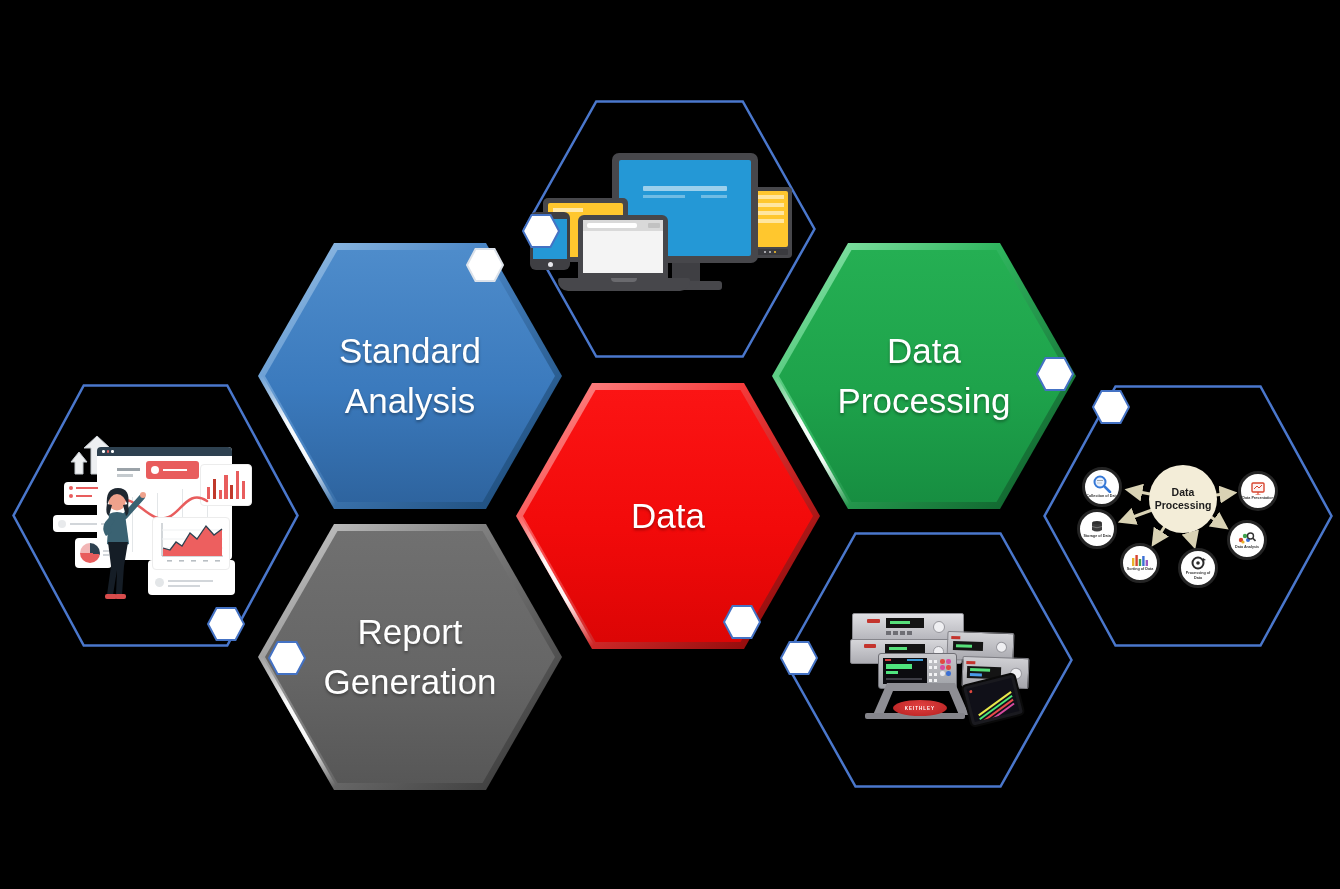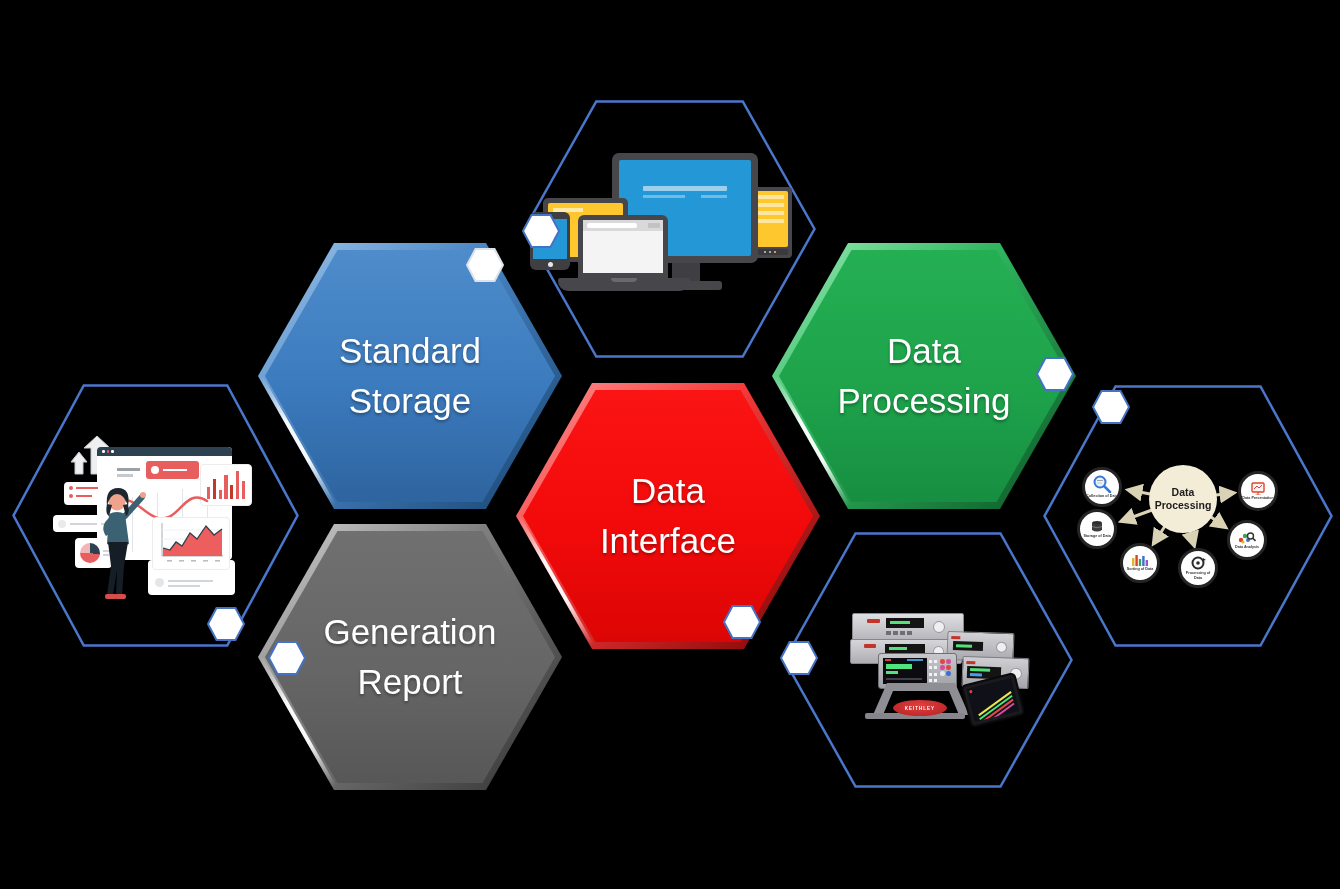--- a/index.html
+++ b/index.html
@@ -350,45 +350,44 @@
         <div class="abs" style="left:4px;top:32px;width:40px;height:2px;background:#D84BA0;transform:rotate(-22deg)"></div>
       </div>
     </div>
   </div>
 
   <div class="hex blue" style="left:258px;top:243px">
     <div class="hex-inner"></div>
     <div class="hex-streak"></div>
     <div class="hex-label">
       <div>Standard</div>
-      <div>Storage</div>
+      <div>Analysis</div>
     </div>
   </div>
   <div class="hex green" style="left:772px;top:243px">
     <div class="hex-inner"></div>
     <div class="hex-streak"></div>
     <div class="hex-label">
       <div>Data</div>
       <div>Processing</div>
     </div>
   </div>
   <div class="hex red" style="left:516px;top:383px">
     <div class="hex-inner"></div>
     <div class="hex-streak"></div>
     <div class="hex-label">
       <div>Data</div>
-      <div>Interface</div>
     </div>
   </div>
   <div class="hex gray" style="left:258px;top:524px">
     <div class="hex-inner"></div>
     <div class="hex-streak"></div>
     <div class="hex-label">
+      <div>Report</div>
       <div>Generation</div>
-      <div>Report</div>
     </div>
   </div>
 
   <svg class="badge" style="left:466px;top:248px" width="38" height="34">
     <polygon points="9.5,1 28.5,1 37,17 28.5,33 9.5,33 1,17" fill="#FFFFFF" stroke="#DCE2EA" stroke-width="2"></polygon>
   </svg>
   <svg class="badge" style="left:522px;top:214px" width="38" height="34">
     <polygon points="9.5,1 28.5,1 37,17 28.5,33 9.5,33 1,17" fill="#FFFFFF" stroke="#4472C4" stroke-width="2"></polygon>
   </svg>
   <svg class="badge" style="left:1036px;top:357px" width="38" height="34">

